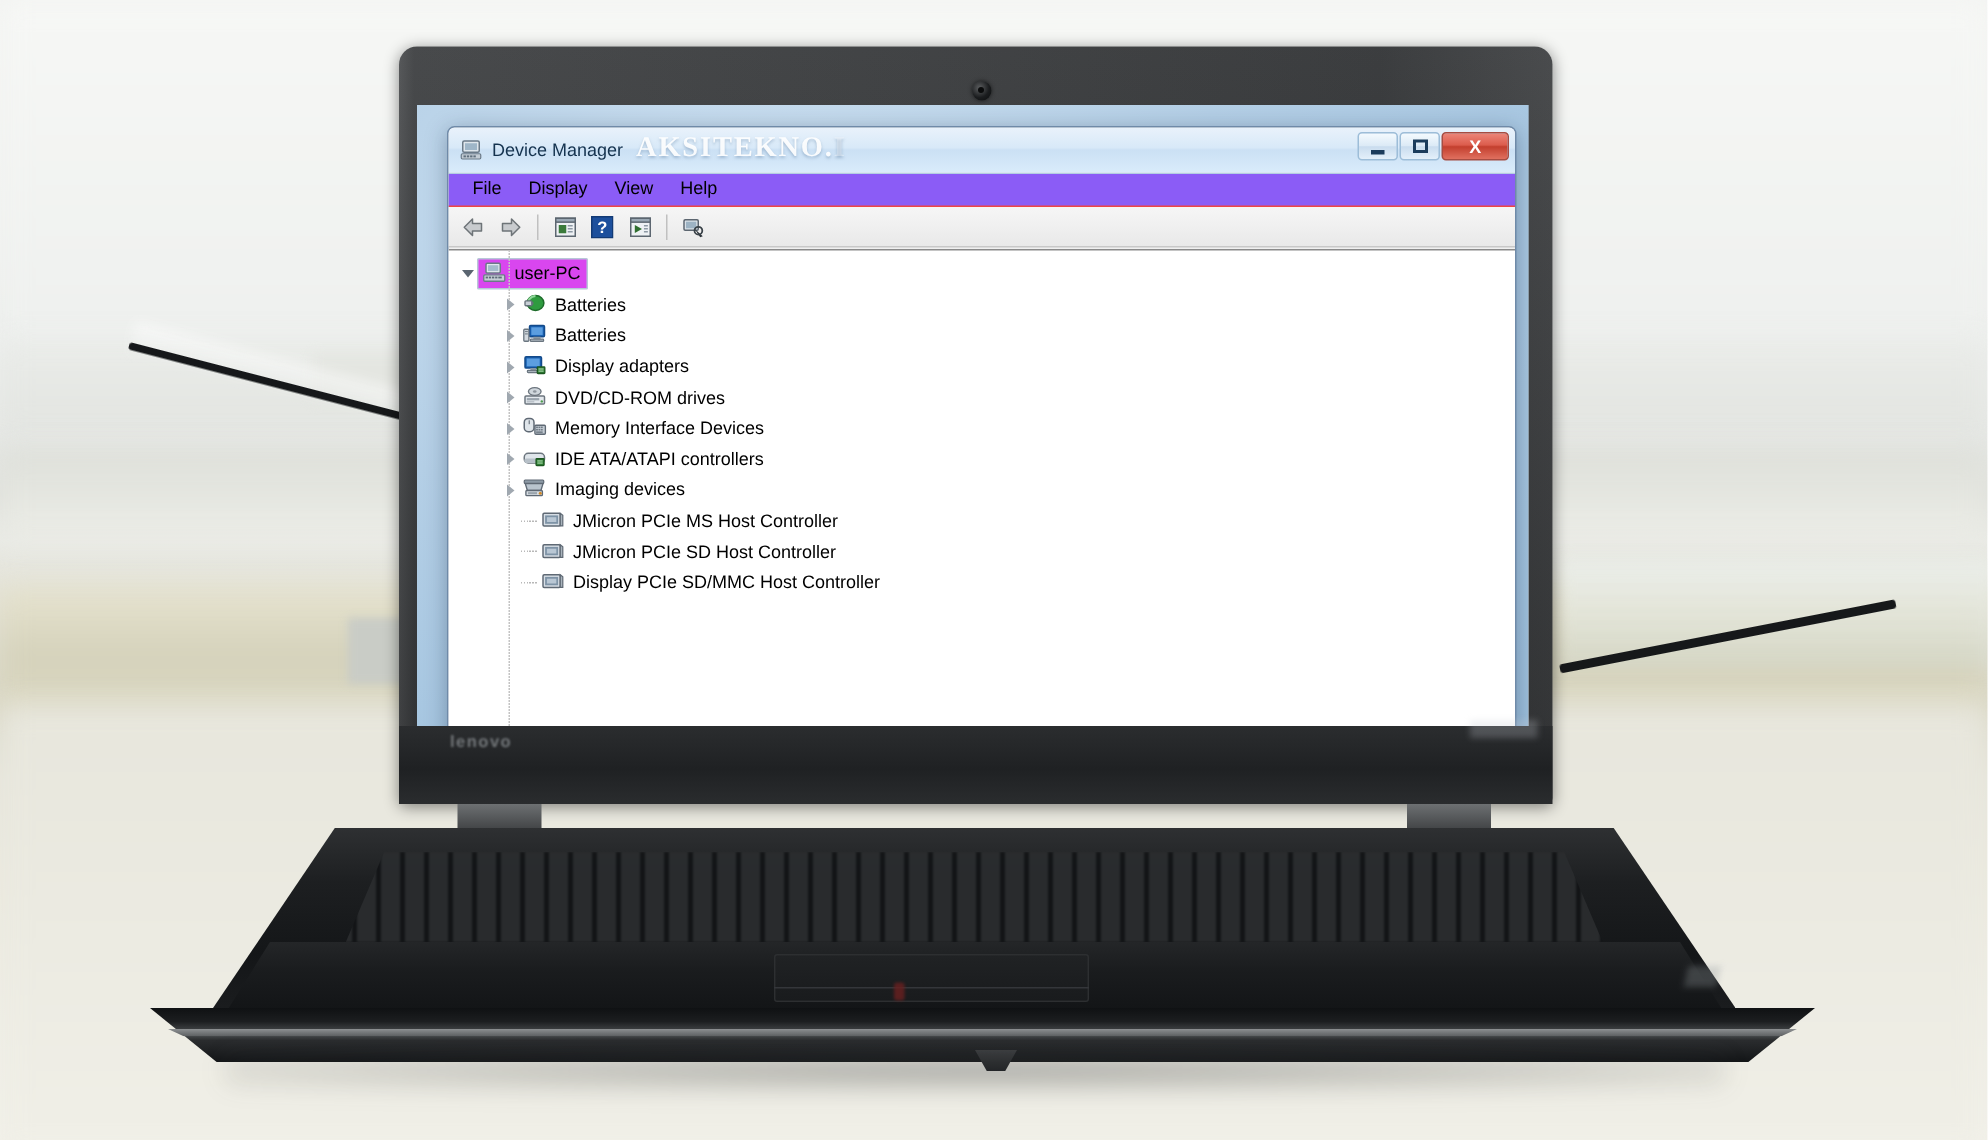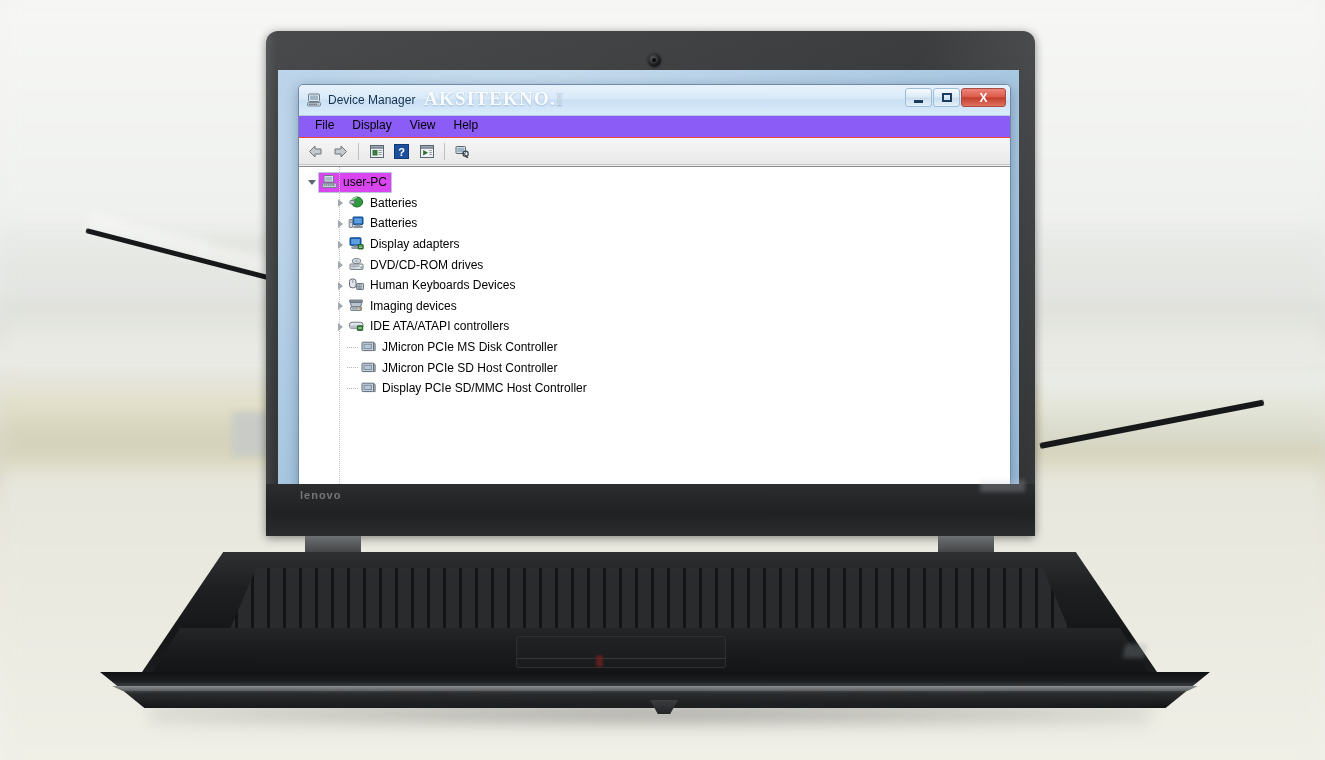--- a/index.html
+++ b/index.html
@@ -557,64 +557,64 @@
                   <rect x="9.4" y="7.4" width="1.2" height="1"></rect>
                   <rect x="11" y="7.4" width="1.2" height="1"></rect>
                   <rect x="12.6" y="7.4" width="1.2" height="1"></rect>
                   <rect x="9.4" y="9" width="1.2" height="1"></rect>
                   <rect x="11" y="9" width="1.2" height="1"></rect>
                   <rect x="12.6" y="9" width="1.2" height="1"></rect>
                   <rect x="9.4" y="10.6" width="4.4" height="1"></rect>
                 </g>
               </svg>
             </span>
-            <span class="lbl">Human Keyboards Devices</span>
+            <span class="lbl">Memory Interface Devices</span>
+          </div>
+
+          <div class="row lvl1">
+            <span class="tri collapsed"></span>
+            <span class="icn">
+              <svg width="17" height="16" viewBox="0 0 17 16">
+                <rect x="1.5" y="4.2" width="13.5" height="6.4" rx="2.6" fill="#dfe5ea" stroke="#6d767f" stroke-width="1"></rect>
+                <rect x="1.5" y="7.6" width="13.5" height="3" rx="1.4" fill="#b7c0c8"></rect>
+                <rect x="9.4" y="7.8" width="5.3" height="4.6" rx="0.5" fill="#2e7d32" stroke="#1c5720" stroke-width="0.9"></rect>
+                <rect x="10.2" y="8.9" width="3.6" height="0.8" fill="#a8d8aa"></rect>
+                <rect x="10.2" y="10.3" width="3.6" height="0.8" fill="#a8d8aa"></rect>
+              </svg>
+            </span>
+            <span class="lbl">IDE ATA/ATAPI controllers</span>
           </div>
 
           <div class="row lvl1">
             <span class="tri collapsed"></span>
             <span class="icn">
               <svg width="17" height="16" viewBox="0 0 17 16">
                 <rect x="1.5" y="2" width="13" height="2.2" rx="0.6" fill="#8d9aa6" stroke="#5f6974" stroke-width="0.8"></rect>
                 <path d="M2.2 4.4 L14 4.4 L12.6 9 L3.6 9 Z" fill="#b9c4ce" stroke="#5f6974" stroke-width="0.9"></path>
                 <rect x="2.6" y="9" width="11" height="3.4" rx="0.6" fill="#d6dce2" stroke="#5f6974" stroke-width="0.9"></rect>
                 <rect x="4" y="10.1" width="6" height="1.4" fill="#9aa4ad"></rect>
                 <circle cx="12.2" cy="10.8" r="1" fill="#d08a2a"></circle>
               </svg>
             </span>
             <span class="lbl">Imaging devices</span>
           </div>
 
-          <div class="row lvl1">
-            <span class="tri collapsed"></span>
-            <span class="icn">
-              <svg width="17" height="16" viewBox="0 0 17 16">
-                <rect x="1.5" y="4.2" width="13.5" height="6.4" rx="2.6" fill="#dfe5ea" stroke="#6d767f" stroke-width="1"></rect>
-                <rect x="1.5" y="7.6" width="13.5" height="3" rx="1.4" fill="#b7c0c8"></rect>
-                <rect x="9.4" y="7.8" width="5.3" height="4.6" rx="0.5" fill="#2e7d32" stroke="#1c5720" stroke-width="0.9"></rect>
-                <rect x="10.2" y="8.9" width="3.6" height="0.8" fill="#a8d8aa"></rect>
-                <rect x="10.2" y="10.3" width="3.6" height="0.8" fill="#a8d8aa"></rect>
-              </svg>
-            </span>
-            <span class="lbl">IDE ATA/ATAPI controllers</span>
-          </div>
-
 
 
           <div class="row lvl2">
             <span class="dots"></span>
             <span class="icn">
               <svg width="17" height="16" viewBox="0 0 17 16">
                 <rect x="2" y="3.2" width="11.5" height="8.4" rx="0.8" fill="#d7dee5" stroke="#5f6974" stroke-width="1"></rect>
                 <rect x="3.4" y="4.6" width="8.7" height="5.6" fill="#7e93a6"></rect>
                 <rect x="4.6" y="5.8" width="6.3" height="3.2" fill="#b9c7d4"></rect>
                 <path d="M13.5 3.2 L15.2 4.6 L15.2 11.6 L13.5 11.6 Z" fill="#aab4bd" stroke="#5f6974" stroke-width="0.8"></path>
               </svg>
             </span>
-            <span class="lbl">JMicron PCIe MS Disk Controller</span>
+            <span class="lbl">JMicron PCIe MS Host Controller</span>
           </div>
 
           <div class="row lvl2">
             <span class="dots"></span>
             <span class="icn">
               <svg width="17" height="16" viewBox="0 0 17 16">
                 <rect x="2" y="3.2" width="11.5" height="8.4" rx="0.8" fill="#d7dee5" stroke="#5f6974" stroke-width="1"></rect>
                 <rect x="3.4" y="4.6" width="8.7" height="5.6" fill="#7e93a6"></rect>
                 <rect x="4.6" y="5.8" width="6.3" height="3.2" fill="#b9c7d4"></rect>
                 <path d="M13.5 3.2 L15.2 4.6 L15.2 11.6 L13.5 11.6 Z" fill="#aab4bd" stroke="#5f6974" stroke-width="0.8"></path>

